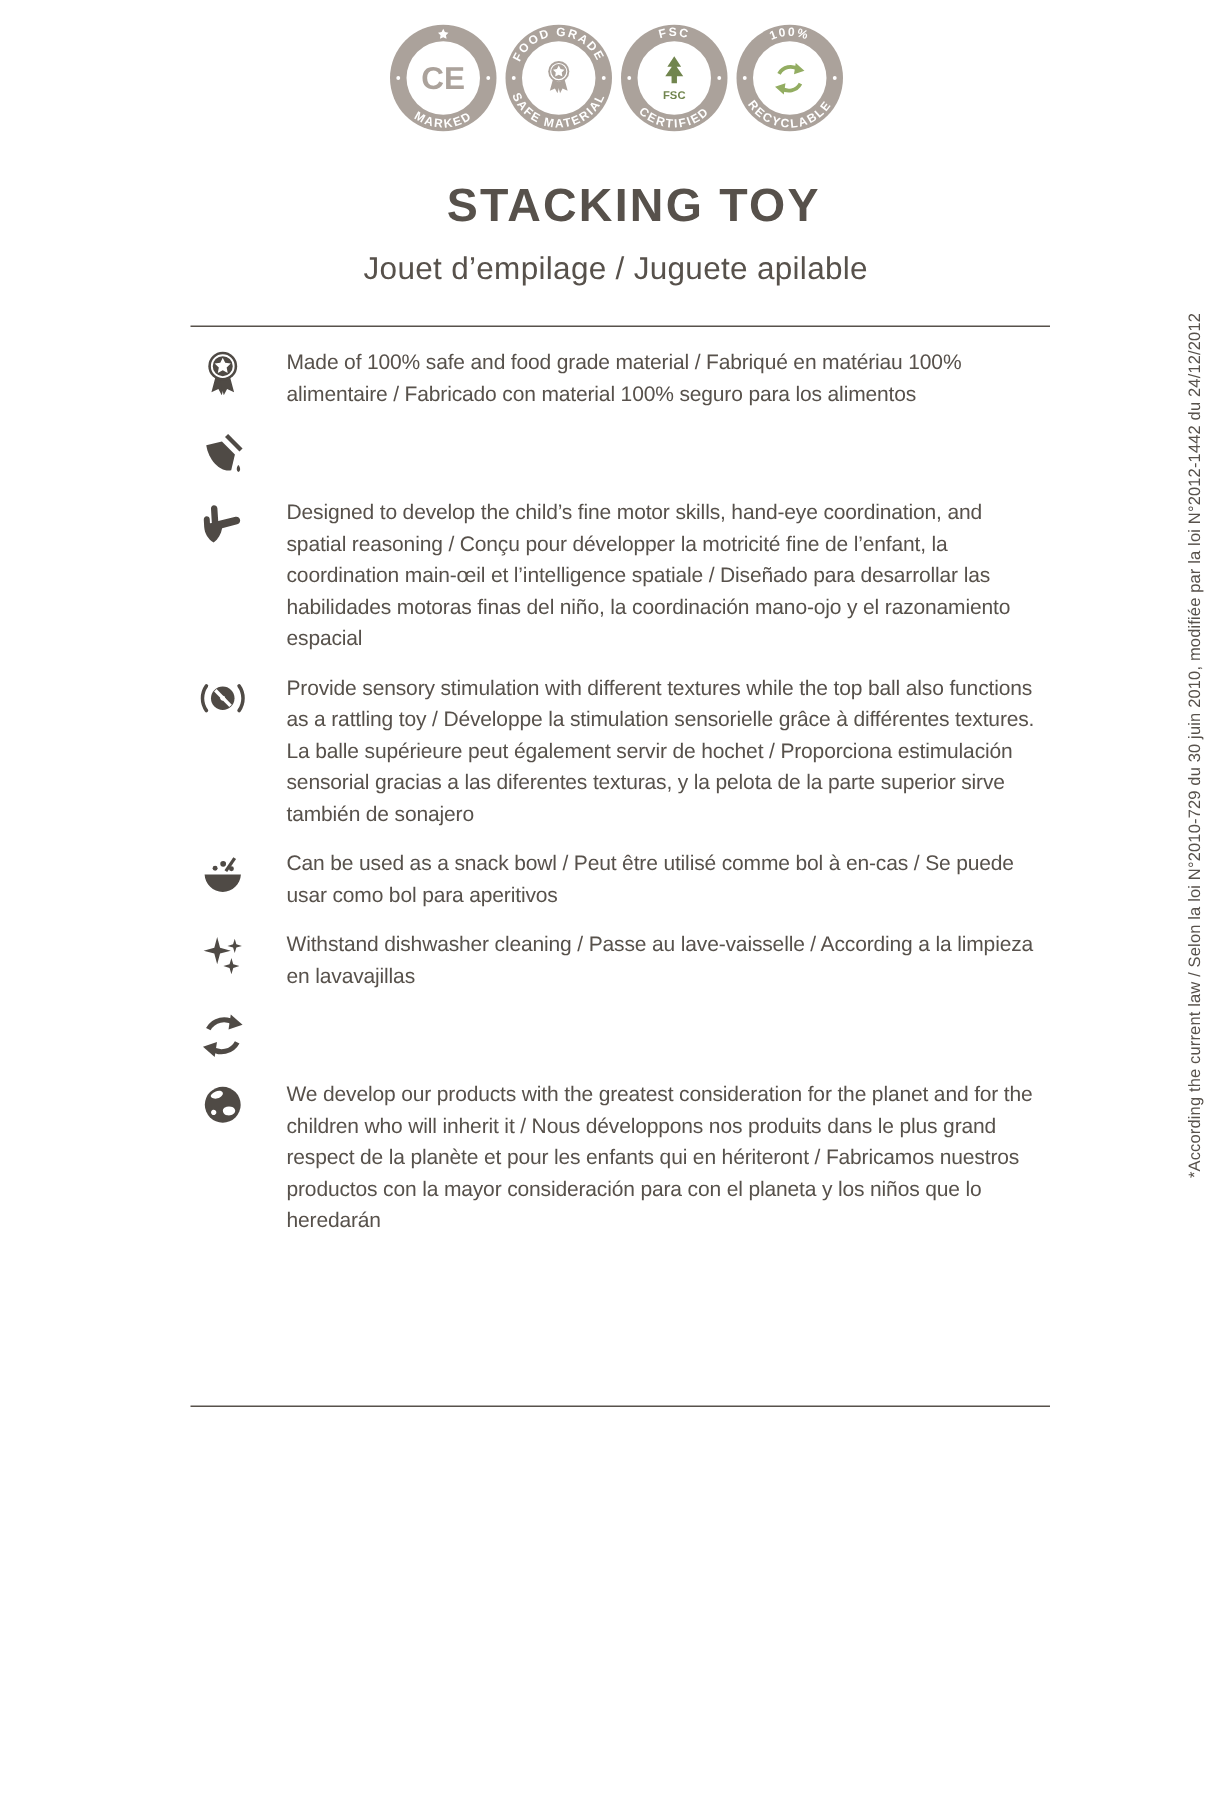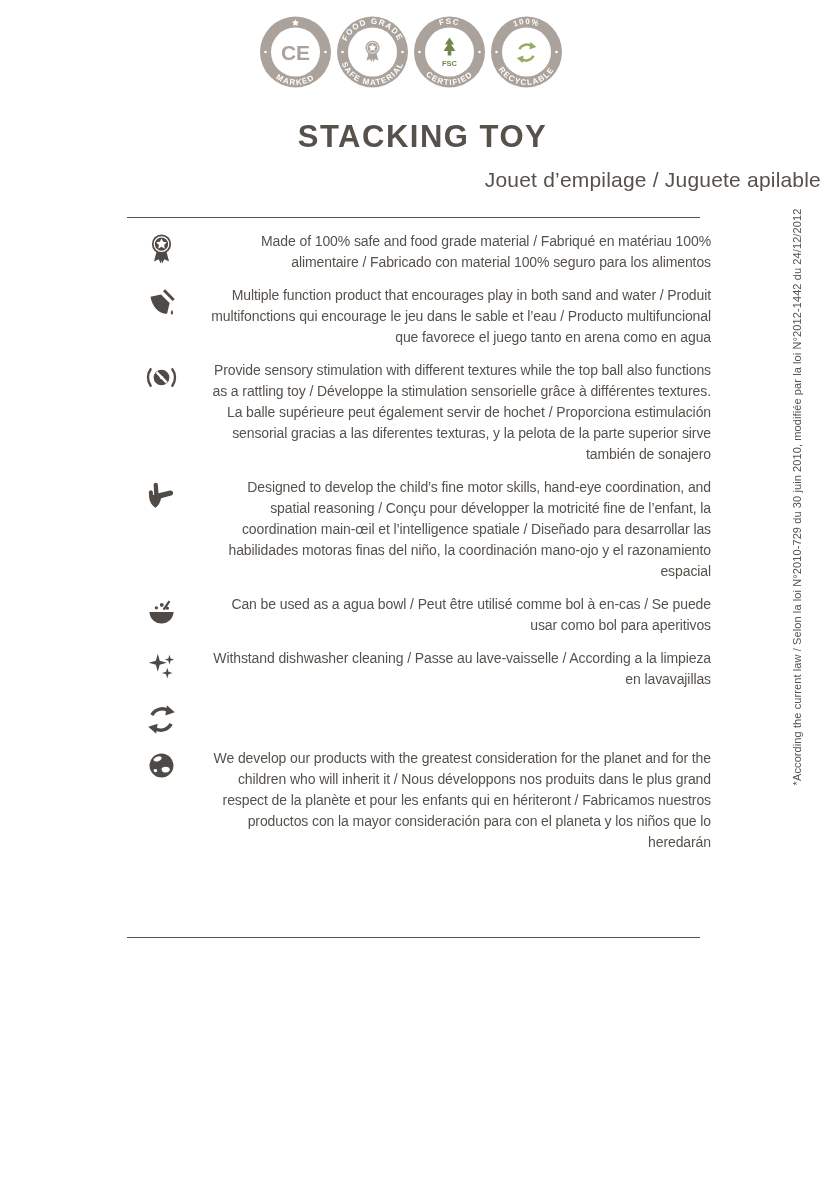--- a/index.html
+++ b/index.html
@@ -12,30 +12,30 @@
   .badges {
     position:absolute; top:15px; left:50%; transform:translateX(-50%);
     display:flex; gap:3px;
   }
   .badge { display:block; }
   .title {
     position:absolute; top:119px; left:0; right:0; text-align:center;
     font-size:31px; font-weight:700; letter-spacing:1.5px;margin-left:24px;
   }
   .subtitle {
-    position:absolute; top:168px; left:0; right:0; text-align:right;
+    position:absolute; top:168px; left:0; right:0; text-align:center;
     font-size:21px; letter-spacing:.2px;
   }
   .rule {
     position:absolute; left:127px; width:573px; height:0;
     border-top:1.6px solid #57514b;
   }
   .rule-top { top:217px; }
   .rule-bottom { top:937px; }
-  .features { position:absolute; top:231px; left:140px; width:573px;text-align:right; }
+  .features { position:absolute; top:231px; left:127px; width:573px; }
   .feature { display:flex; align-items:flex-start; margin-bottom:12px; }
   .icon-cell { flex:0 0 64px; padding-top:1px; }
   .icon-cell svg { display:block; margin-left:5px; }
   .feature-text {
     flex:1; font-size:14px; line-height:21px; letter-spacing:-.1px;
     padding-right:2px;
   }
   .sidenote {
     position:absolute; left:797px; top:497px; width:640px;
     transform:translate(-50%,-50%) rotate(-90deg);
@@ -143,56 +143,55 @@
 
 
     <div class="feature">
       <div class="icon-cell">
         <svg width="33" height="33" viewBox="0 0 24 24" fill="#4f4a45">
           <path d="M14.6 2.4l7 7-1.5 1.5-7-7z"></path>
           <path d="M4 7.9l7.6-1.8 6.3 6.3-1.8 7.6C11 21.2 5.2 15.4 4 7.9z"></path>
           <path d="M17.6 16.4c.9 1.5.8 2.8-.2 3.3-1-.6-1.1-1.9-.2-3.3z" transform="translate(2.2 1.2)"></path>
         </svg>
       </div>
-      <div class="feature-text">Multiple function product that encourages play in both sand and water / Produit multifonctions qui encourage le jeu dans le sable et l’eau / Producto multifuncional que favorece el juego tanto en arena como en agua</div>
+    </div>
+
+    <div class="feature">
+      <div class="icon-cell">
+        <svg width="33" height="33" viewBox="0 0 24 24" fill="#4f4a45">
+          <path d="M7.6 21.6c-2.7-1.7-4.4-4.5-4.6-7.6l-.2-3.5c0-.8.6-1.5 1.4-1.6.8 0 1.5.6 1.5 1.4l.1 2 .9-.2-.4-6.9c-.1-.9.6-1.6 1.4-1.7.9 0 1.6.6 1.7 1.5l.4 6.1 8.4-2c1-.2 2 .4 2.2 1.4.2 1-.4 2-1.4 2.2l-7.3 2c-.5 2.9-1.9 5.3-4.1 6.9z"></path>
+        </svg>
+      </div>
+      <div class="feature-text">Designed to develop the child’s fine motor skills, hand-eye coordination, and spatial reasoning / Conçu pour développer la motricité fine de l’enfant, la coordination main-œil et l’intelligence spatiale / Diseñado para desarrollar las habilidades motoras finas del niño, la coordinación mano-ojo y el razonamiento espacial</div>
     </div>
 
     <div class="feature">
       <div class="icon-cell">
         <svg width="33" height="33" viewBox="0 0 24 24">
           <path d="M4.1 6a10.3 10.3 0 0 0 0 12" fill="none" stroke="#4f4a45" stroke-width="1.7" stroke-linecap="round"></path>
           <path d="M19.9 6a10.3 10.3 0 0 1 0 12" fill="none" stroke="#4f4a45" stroke-width="1.7" stroke-linecap="round"></path>
           <circle cx="12" cy="12" r="5.7" fill="#4f4a45"></circle>
           <path d="M8.4 8.1l7.4 7.6" stroke="#ffffff" stroke-width="1.7" fill="none"></path>
           <circle cx="12" cy="12" r="1.2" fill="#ffffff"></circle>
         </svg>
       </div>
       <div class="feature-text">Provide sensory stimulation with different textures while the top ball also functions as a rattling toy / Développe la stimulation sensorielle grâce à différentes textures. La balle supérieure peut également servir de hochet / Proporciona estimulación sensorial gracias a las diferentes texturas, y la pelota de la parte superior sirve también de sonajero</div>
     </div>
 
     <div class="feature">
       <div class="icon-cell">
         <svg width="33" height="33" viewBox="0 0 24 24" fill="#4f4a45">
-          <path d="M7.6 21.6c-2.7-1.7-4.4-4.5-4.6-7.6l-.2-3.5c0-.8.6-1.5 1.4-1.6.8 0 1.5.6 1.5 1.4l.1 2 .9-.2-.4-6.9c-.1-.9.6-1.6 1.4-1.7.9 0 1.6.6 1.7 1.5l.4 6.1 8.4-2c1-.2 2 .4 2.2 1.4.2 1-.4 2-1.4 2.2l-7.3 2c-.5 2.9-1.9 5.3-4.1 6.9z"></path>
-        </svg>
-      </div>
-      <div class="feature-text">Designed to develop the child’s fine motor skills, hand-eye coordination, and spatial reasoning / Conçu pour développer la motricité fine de l’enfant, la coordination main-œil et l’intelligence spatiale / Diseñado para desarrollar las habilidades motoras finas del niño, la coordinación mano-ojo y el razonamiento espacial</div>
-    </div>
-
-    <div class="feature">
-      <div class="icon-cell">
-        <svg width="33" height="33" viewBox="0 0 24 24" fill="#4f4a45">
           <path d="M3.2 12.4h17.6c-.2 4.7-4.1 8.4-8.8 8.4s-8.6-3.7-8.8-8.4z"></path>
           <circle cx="8.3" cy="9.3" r="1.2"></circle>
           <circle cx="12.2" cy="7.2" r="1.4"></circle>
           <circle cx="16.2" cy="9.6" r="1.2"></circle>
           <path d="M13.5 10.7 17.8 4.4" stroke="#4f4a45" stroke-width="1.6" fill="none"></path>
         </svg>
       </div>
-      <div class="feature-text">Can be used as a agua bowl / Peut être utilisé comme bol à en-cas / Se puede usar como bol para aperitivos</div>
+      <div class="feature-text">Can be used as a snack bowl / Peut être utilisé comme bol à en-cas / Se puede usar como bol para aperitivos</div>
     </div>
 
     <div class="feature">
       <div class="icon-cell">
         <svg width="33" height="33" viewBox="0 0 24 24" fill="#4f4a45">
           <path d="M9.3 3.4l1.4 5.2 5.2 1.4-5.2 1.4-1.4 5.2-1.4-5.2L2.7 10l5.2-1.4z"></path>
           <path d="M17.8 4.2l.8 2.7 2.7.8-2.7.8-.8 2.7-.8-2.7-2.7-.8 2.7-.8z"></path>
           <path d="M16.2 13.6l.9 3 3 .9-3 .9-.9 3-.9-3-3-.9 3-.9z"></path>
         </svg>
       </div>

